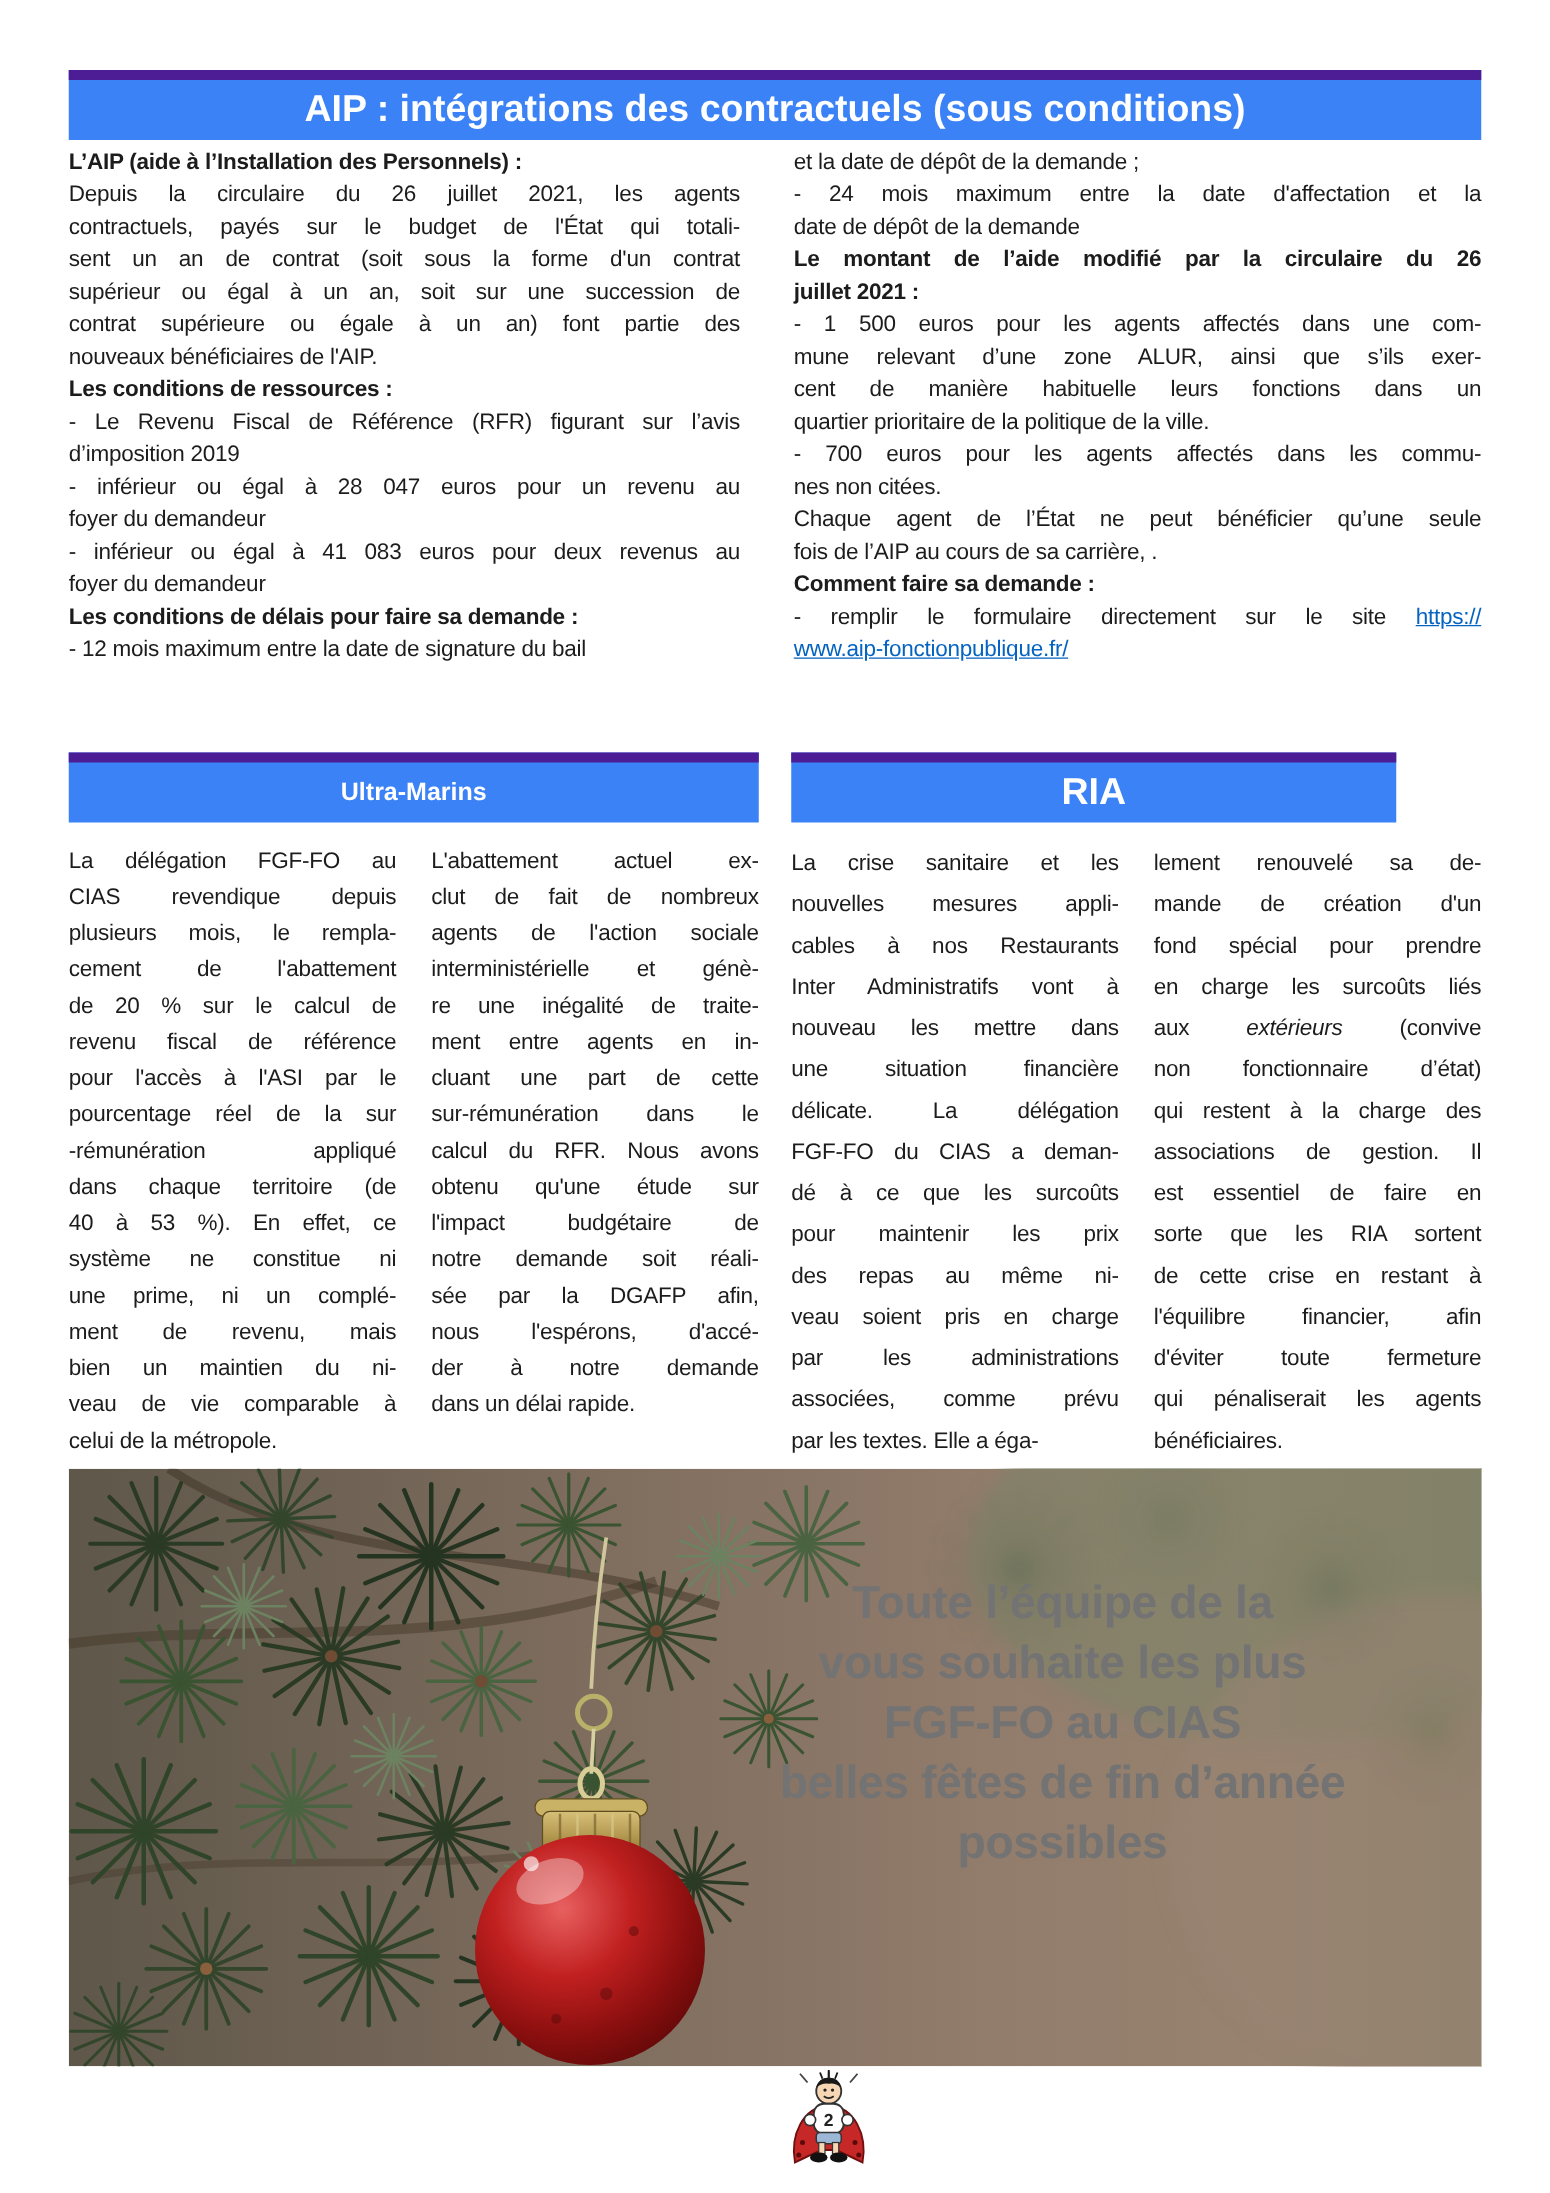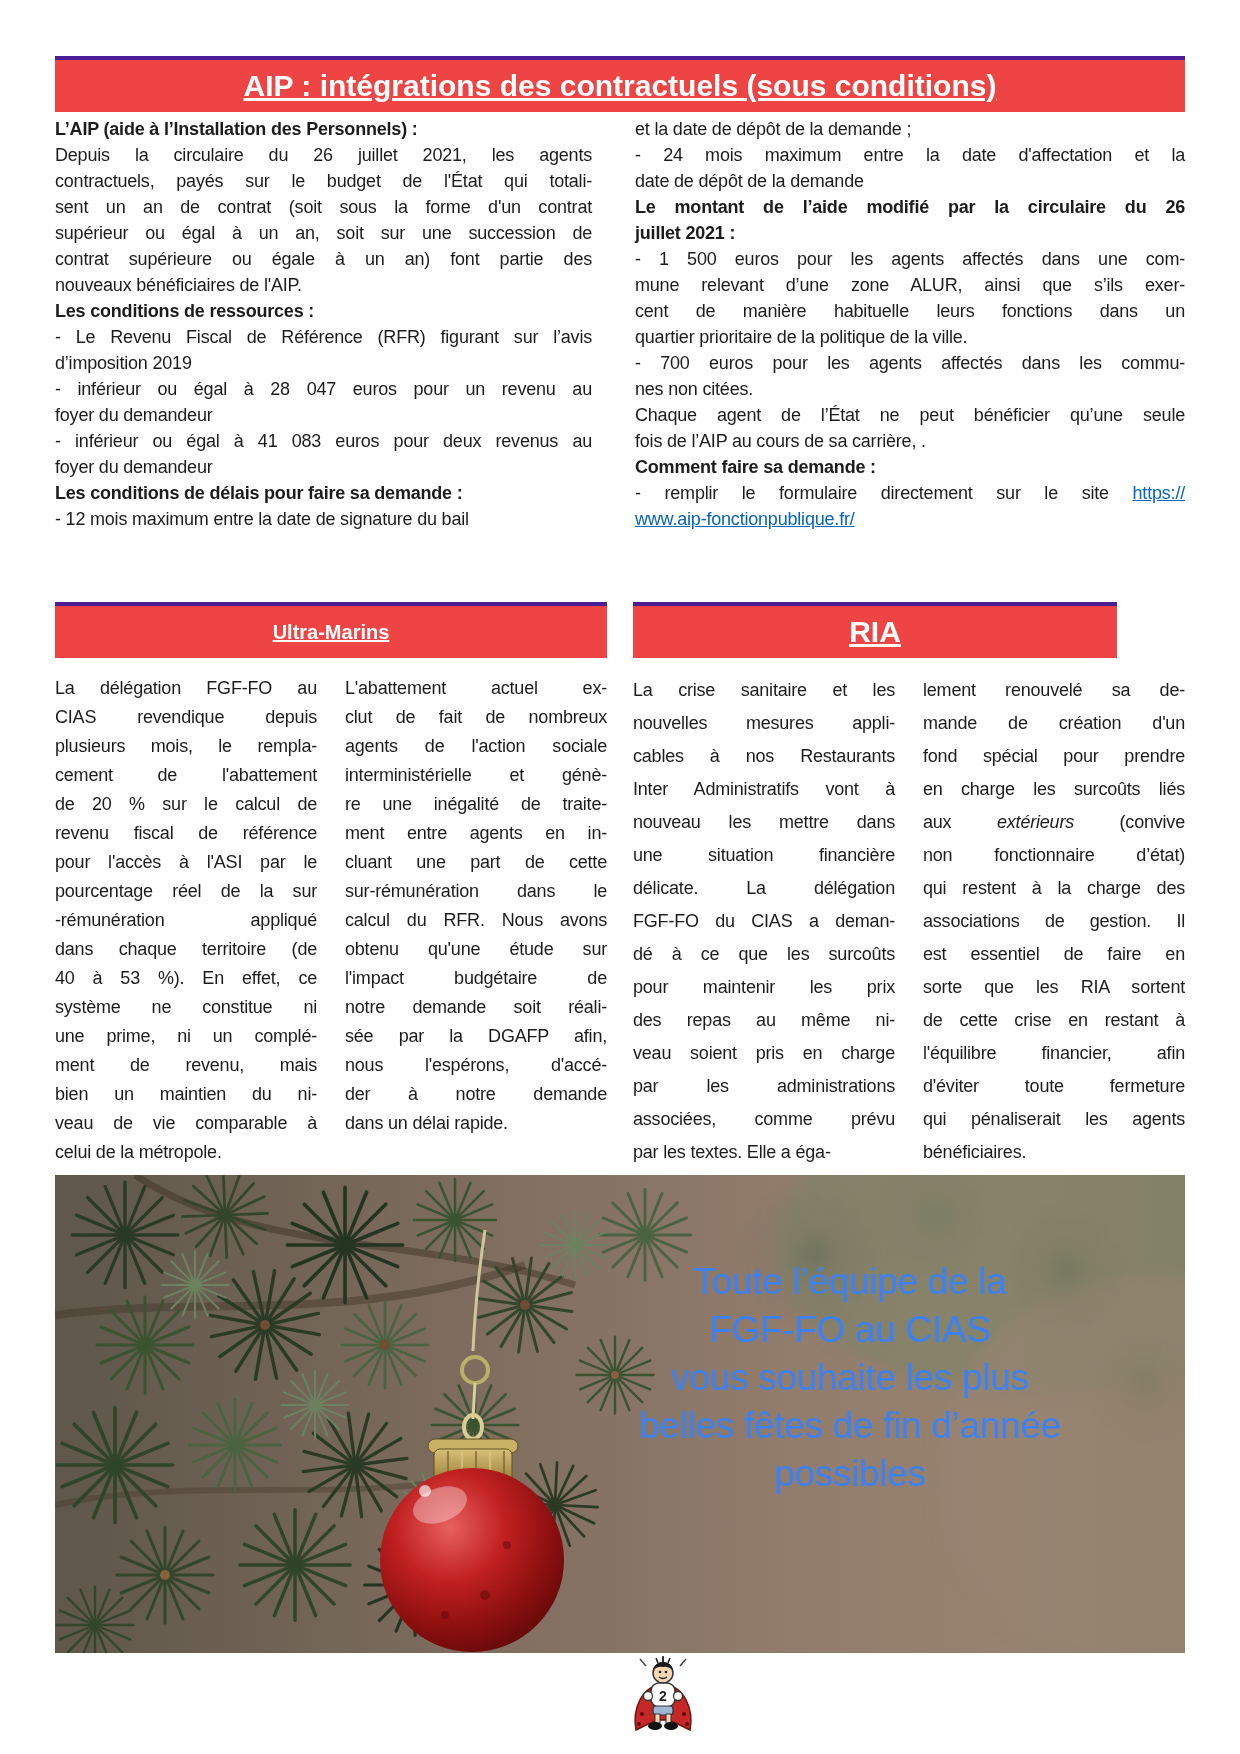--- a/index.html
+++ b/index.html
@@ -1,23 +1,23 @@
 <!DOCTYPE html>
 <html><head>
 <meta charset="utf-8">
 <style>
   html,body { margin:0; padding:0; background:#ffffff; }
   .page {
     position:relative; width:1240px; height:1754px; background:#ffffff;
     font-family:"Liberation Sans", sans-serif; color:#1c1c1c; overflow:hidden;
   }
   .banner {
-    position:absolute; background:#ef4444; color:#ffffff; font-weight:bold;
+    position:absolute; background:#3b82f6; color:#ffffff; font-weight:bold;
     display:flex; align-items:center; justify-content:center;
-    border-top:4px solid #4c1d95; box-sizing:border-box;text-decoration:underline;
+    border-top:8px solid #4c1d95; box-sizing:border-box;
   }
   #aip-banner   { left:55px;  top:56px;  width:1130px; height:56px; font-size:30px; }
   #ultra-banner { left:55px;  top:602px; width:552px;  height:56px; font-size:20px; }
   #ria-banner   { left:633px; top:602px; width:484px;  height:56px; font-size:30px; }
 
   .textcol { position:absolute; font-size:18px; letter-spacing:-0.2px; }
   #aip-left  { left:55px;  top:116px; width:537px; line-height:26px; }
   #aip-right { left:635px; top:116px; width:550px; line-height:26px; }
   #um-col1   { left:55px;  top:674px; width:262px; line-height:29px; }
   #um-col2   { left:345px; top:674px; width:262px; line-height:29px; }
@@ -26,21 +26,21 @@
 
   .ln { white-space:normal; }
   .ln.j { text-align:justify; text-align-last:justify; -moz-text-align-last:justify; }
   .b { font-weight:bold; }
   .i { font-style:italic; }
   .lnk { color:#0563c1; text-decoration:underline; cursor:pointer; }
 
   #photo { position:absolute; left:55px; top:1175px; width:1130px; height:478px; display:block; }
   #greeting {
     position:absolute; left:545px; top:1258px; width:610px; text-align:center;
-    font-weight:normal; font-size:37px; line-height:48px; color:#3b82f6; letter-spacing:-0.3px;
+    font-weight:bold; font-size:37px; line-height:48px; color:#737373; letter-spacing:-0.3px;
   }
   #greeting .ln { text-align:center; }
   #mascot { position:absolute; left:628px; top:1656px; width:70px; height:85px; }
 </style>
 </head>
 <body>
 
 <div class="page">
 
   <div class="banner" id="aip-banner">
@@ -266,22 +266,22 @@
       <ellipse cx="385" cy="330" rx="28" ry="17" fill="#ffffff" opacity="0.35" transform="rotate(-20 385 330)"></ellipse>
       <circle cx="370" cy="316" r="6" fill="#ffffff" opacity="0.65"></circle>
       <circle cx="452" cy="370" r="4" fill="#2e0202" opacity="0.35"></circle>
       <circle cx="430" cy="420" r="5" fill="#2e0202" opacity="0.3"></circle>
       <circle cx="390" cy="440" r="4" fill="#2e0202" opacity="0.3"></circle>
     </g>
   </svg>
 
   <div id="greeting">
       <div class="ln"><span>Toute l’équipe de la</span></div>
+      <div class="ln"><span>vous souhaite les plus</span></div>
       <div class="ln"><span>FGF-FO au CIAS</span></div>
-      <div class="ln"><span>vous souhaite les plus</span></div>
       <div class="ln"><span>belles fêtes de fin d’année</span></div>
       <div class="ln"><span>possibles</span></div>
     </div>
 
   <svg id="mascot" viewBox="0 0 70 85" aria-hidden="true">
     <g stroke="#444444" stroke-width="1.5">
       <line x1="18" y1="10" x2="12" y2="3"></line>
         <line x1="35" y1="7" x2="35" y2="1"></line>
         <line x1="52" y1="10" x2="58" y2="3"></line>
     </g>

